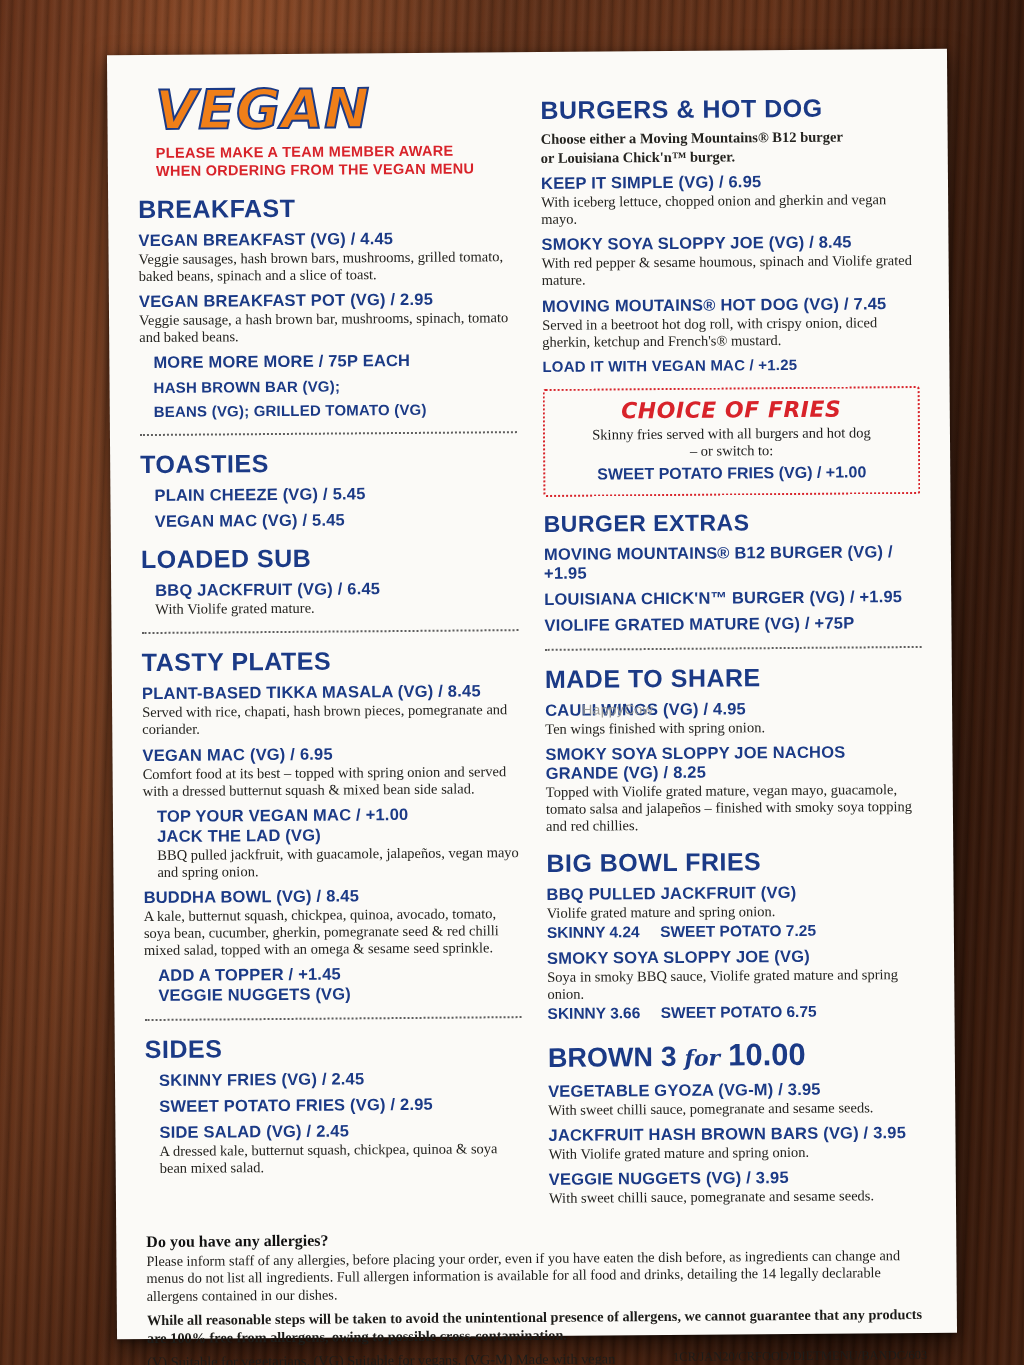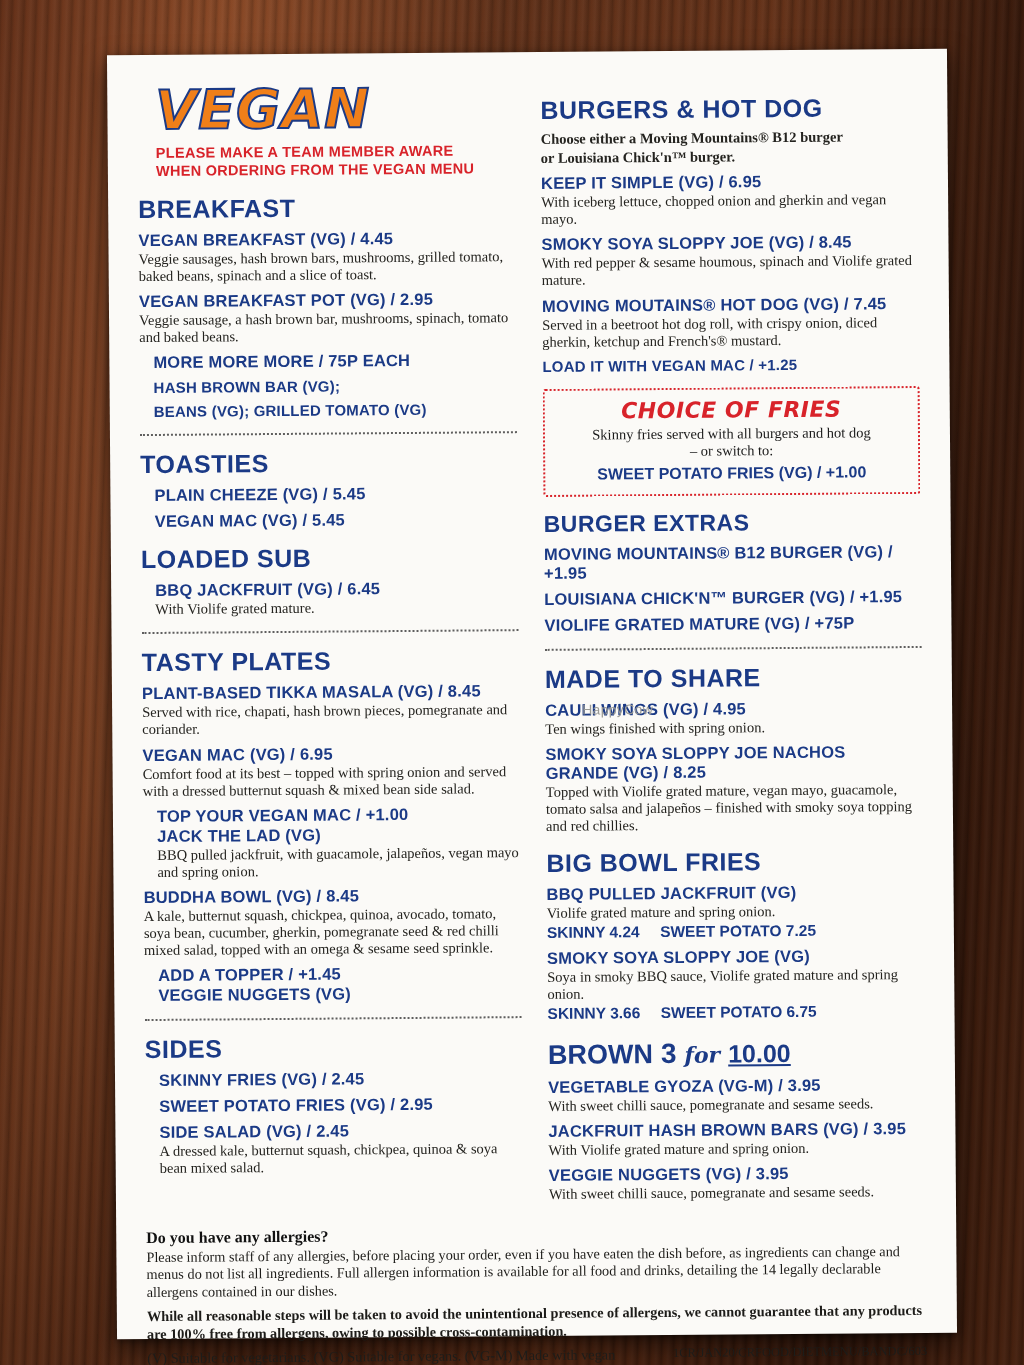--- a/index.html
+++ b/index.html
@@ -90,21 +90,21 @@
 
   .price-row{margin:2px 0 0 0;}
   .price-row .pc{color:#1b3a86;font-weight:bold;font-size:15.5px;margin-right:16px;}
 
   .bites-head{
     color:#1b3a86;font-weight:bold;font-size:27px;margin:16px 0 4px 0;
     display:flex;align-items:baseline;gap:8px;
   }
   .bites-head .n3{font-size:28px;}
   .bites-head .forr{font-family:"DejaVu Serif", serif;font-style:italic;font-size:22px;font-weight:bold;}
-  .bites-head .amt{font-size:25px;text-decoration:underline;}
+  .bites-head .amt{font-size:31px;}
 
   
   .allergy{margin-top:16px;padding-top:4px;}
   .allergy h3{
     font-family:"Liberation Serif", serif;
     font-size:16px;margin:0 0 2px 0;font-weight:bold;color:#111;
   }
   .allergy p{
     font-family:"Liberation Serif", serif;
     font-size:14.3px;line-height:1.25;margin:0 0 6px 0;color:#1d1c19;

